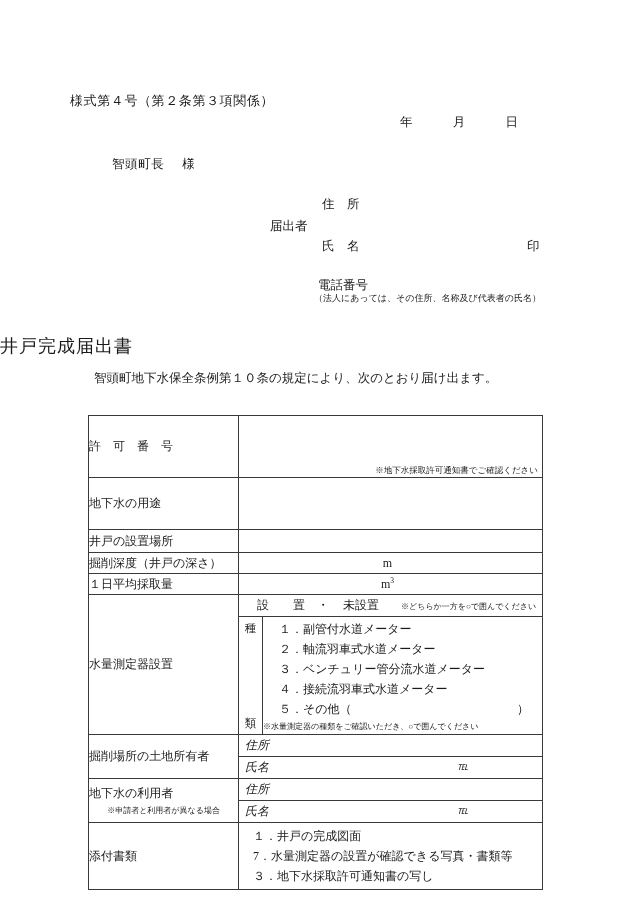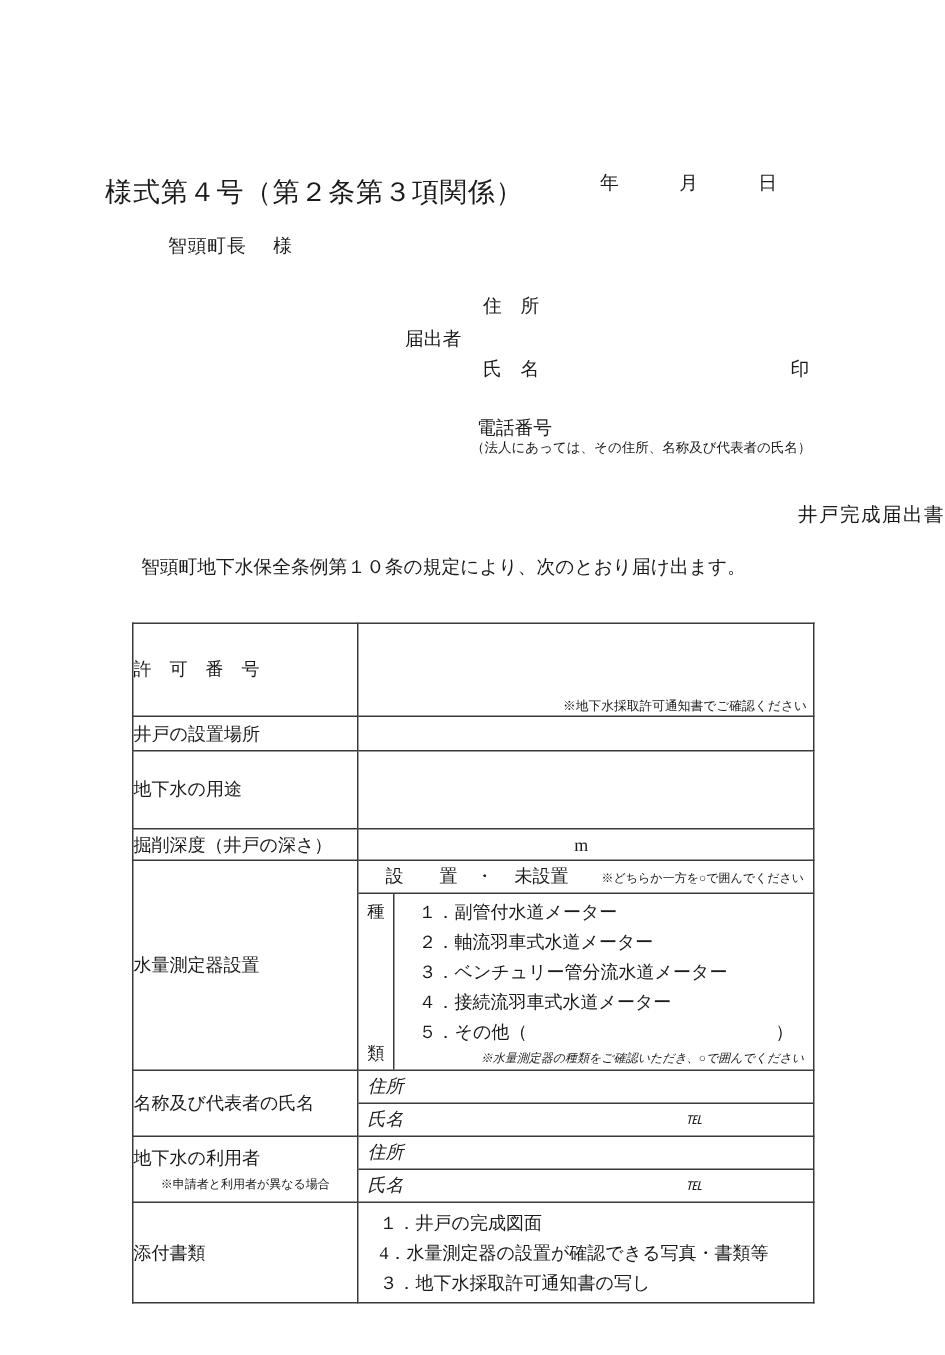--- a/index.html
+++ b/index.html
@@ -12,24 +12,23 @@
     color: #1a1a1a;
     position: relative;
     overflow: hidden;
   }
   .page { position: relative; width: 630px; height: 903px; }
 
   
   .form-number {
     position: absolute;
     left: 70px; top: 92px;
-    font-size: 18px;
+    font-size: 13px;
     letter-spacing: 0.6px;
     white-space: nowrap;
-    margin-top: 24px;
   }
   .date-line {
     position: absolute;
     left: 400px; top: 114px;
     font-size: 12.5px;
     white-space: nowrap;
   }
   .date-line .gap-a { display: inline-block; width: 34px; }
   .date-line .gap-b { display: inline-block; width: 34px; }
 
@@ -65,22 +64,22 @@
     font-size: 12.5px; white-space: nowrap;
   }
   .ap-note {
     position: absolute; left: 314px; top: 292px;
     font-size: 9px; white-space: nowrap;
   }
 
   
   .doc-title {
     position: absolute; left: 0; top: 334px;
-    width: 630px; text-align: right;
-    font-size: 13px; letter-spacing: 1px;
+    width: 630px; text-align: left;
+    font-size: 18px; letter-spacing: 1px;
   }
   .intro {
     position: absolute; left: 94px; top: 370px;
     font-size: 12.5px; white-space: nowrap;
   }
 
   
   .form-table {
     position: absolute;
     left: 88px; top: 415px;
@@ -144,24 +143,22 @@
     padding: 1.5px 0 1.5px 16px;
     white-space: nowrap;
     position: relative;
   }
   .meter-item .paren-close {
     position: absolute;
     left: 254px;
   }
   .meter-foot {
     font-size: 8px;
-    text-align: right;
     padding: 2px 6px 2px 0;
     white-space: nowrap;
-    font-style: italic;
   }
 
   
   .sub-line {
     padding: 2px 6px;
     position: relative;
     white-space: nowrap;
     font-style: italic;
   }
   .sub-line.top { border-bottom: 1px solid #3a3a3a; }
@@ -226,36 +223,42 @@
 
       <tr>
         <td class="lbl" style="height:42px">許　可　番　号</td>
         <td class="val">
           <div style="height:20px"></div>
           <div class="note-sm">※地下水採取許可通知書でご確認ください</div>
         </td>
       </tr>
 
       <tr>
+        <td class="lbl" style="height:52px">地下水の用途</td>
+        <td class="val"></td>
+      </tr>
+
+      <tr>
         <td class="lbl" style="height:23px">井戸の設置場所</td>
-        <td class="val"></td>
-      </tr>
-
-      <tr>
-        <td class="lbl" style="height:52px">地下水の用途</td>
         <td class="val"></td>
       </tr>
 
       <tr>
         <td class="lbl" style="height:21px">掘削深度（井戸の深さ）</td>
         <td class="unit-cell">
           <span class="u">m</span>
         </td>
       </tr>
 
+      <tr>
+        <td class="lbl" style="height:21px">１日平均採取量</td>
+        <td class="unit-cell">
+          <span class="u">m</span><sup>3</sup>
+        </td>
+      </tr>
 
       <tr>
         <td class="lbl">水量測定器設置</td>
         <td style="padding:0">
           <div class="meter-head" style="border-bottom:1px solid #3a3a3a;">
             <span class="opt">設　置</span>
             <span class="opt2">・</span>
             <span class="opt2" style="margin-left:14px">未設置</span>
             <span class="mh-note">※どちらか一方を○で囲んでください</span>
           </div>
@@ -273,21 +276,21 @@
                 <span>５．その他（</span>
                 <span class="paren-close">）</span>
               </div>
               <div class="meter-foot">※水量測定器の種類をご確認いただき、○で囲んでください</div>
             </div>
           </div>
         </td>
       </tr>
 
       <tr>
-        <td class="lbl">名称及び代表者の氏名</td>
+        <td class="lbl">掘削場所の土地所有者</td>
         <td style="padding:0">
           <div class="sub-line top">
             <span>住所</span>
           </div>
           <div class="sub-line">
             <span>氏名</span>
             <span class="tel-mark">℡</span>
           </div>
         </td>
       </tr>
@@ -306,21 +309,21 @@
             <span class="tel-mark">℡</span>
           </div>
         </td>
       </tr>
 
       <tr>
         <td class="lbl">添付書類</td>
         <td style="padding:0">
           <div class="attach-list">
             <div class="attach-item">１．井戸の完成図面</div>
-            <div class="attach-item">4．水量測定器の設置が確認できる写真・書類等</div>
+            <div class="attach-item">7．水量測定器の設置が確認できる写真・書類等</div>
             <div class="attach-item">３．地下水採取許可通知書の写し</div>
           </div>
         </td>
       </tr>
     </tbody>
   </table>
 
 </div>
 
 </body></html>

